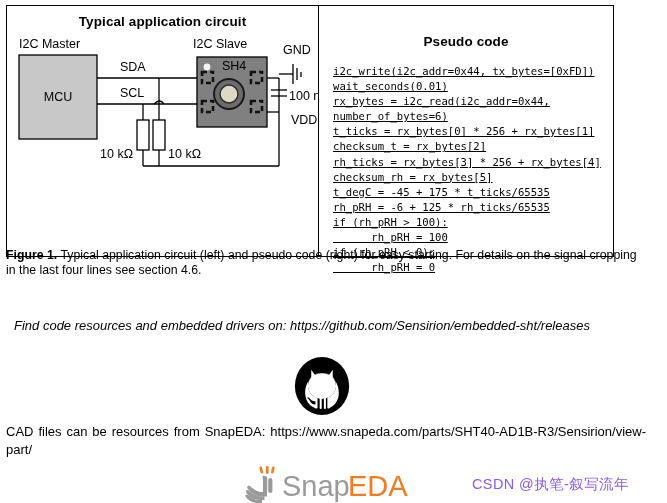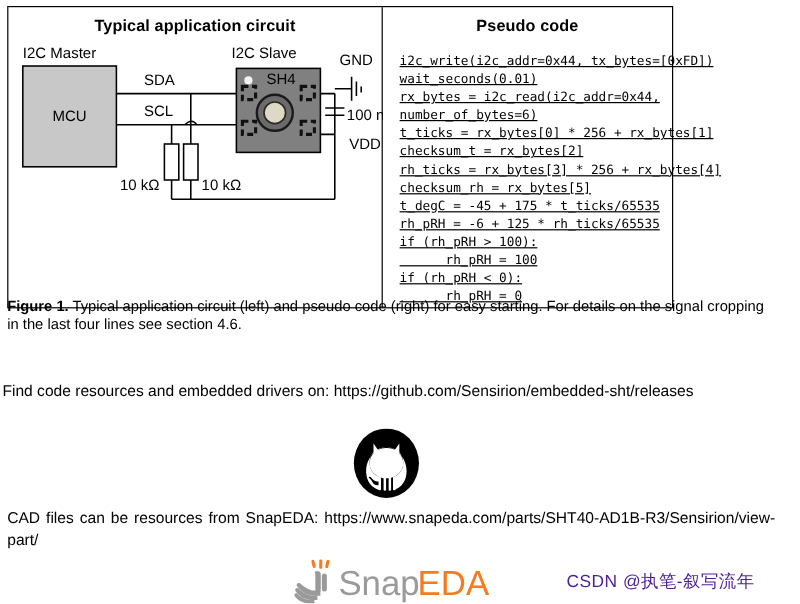--- a/index.html
+++ b/index.html
@@ -14,36 +14,37 @@
     font-family: "Liberation Sans", sans-serif;
     color: #000000;
     overflow: hidden;
   }
 
   
   #figure-box {
     position: absolute;
     left: 6px;
     top: 5px;
-    width: 555px;
+    width: 608px;
     height: 252px;
     border: 1.3px solid #000;
     box-sizing: border-box;
     display: flex;
   }
   #circuit-panel {
     width: 312px;
     box-sizing: border-box;
     border-right: 1.3px solid #000;
     position: relative;
   }
   #code-panel {
     flex: 1;
     box-sizing: border-box;
     position: relative;
+    margin-top: 20px;
   }
   .panel-title {
     text-align: center;
     font-weight: bold;
     font-size: 13.5px;
     margin-top: 8px;
     letter-spacing: .1px;
   }
 
   
@@ -94,23 +95,24 @@
 
   
   .body-par {
     position: absolute;
     font-size: 13px;
     line-height: 17.5px;
     text-align: justify;
     text-justify: inter-word;
   }
   #par-github {
-    left: 2px;
+    left: 14px;
     top: 317px;
     width: 640px;
+    font-style: italic;
   }
   #par-snapeda {
     left: 6px;
     top: 423px;
     width: 640px;
   }
 
   
   #github-logo {
     position: absolute;
@@ -128,21 +130,21 @@
     width: 190px;
     height: 37px;
   }
 
   
   #csdn-watermark {
     position: absolute;
     left: 472px;
     top: 475px;
     font-size: 14.5px;
-    color: #4c1d95;
+    color: #8b5cf6;
     white-space: nowrap;
     letter-spacing: .4px;
   }
 </style>
 </head>
 <body>
 
 <div id="figure-box">
 
   <div id="circuit-panel">

